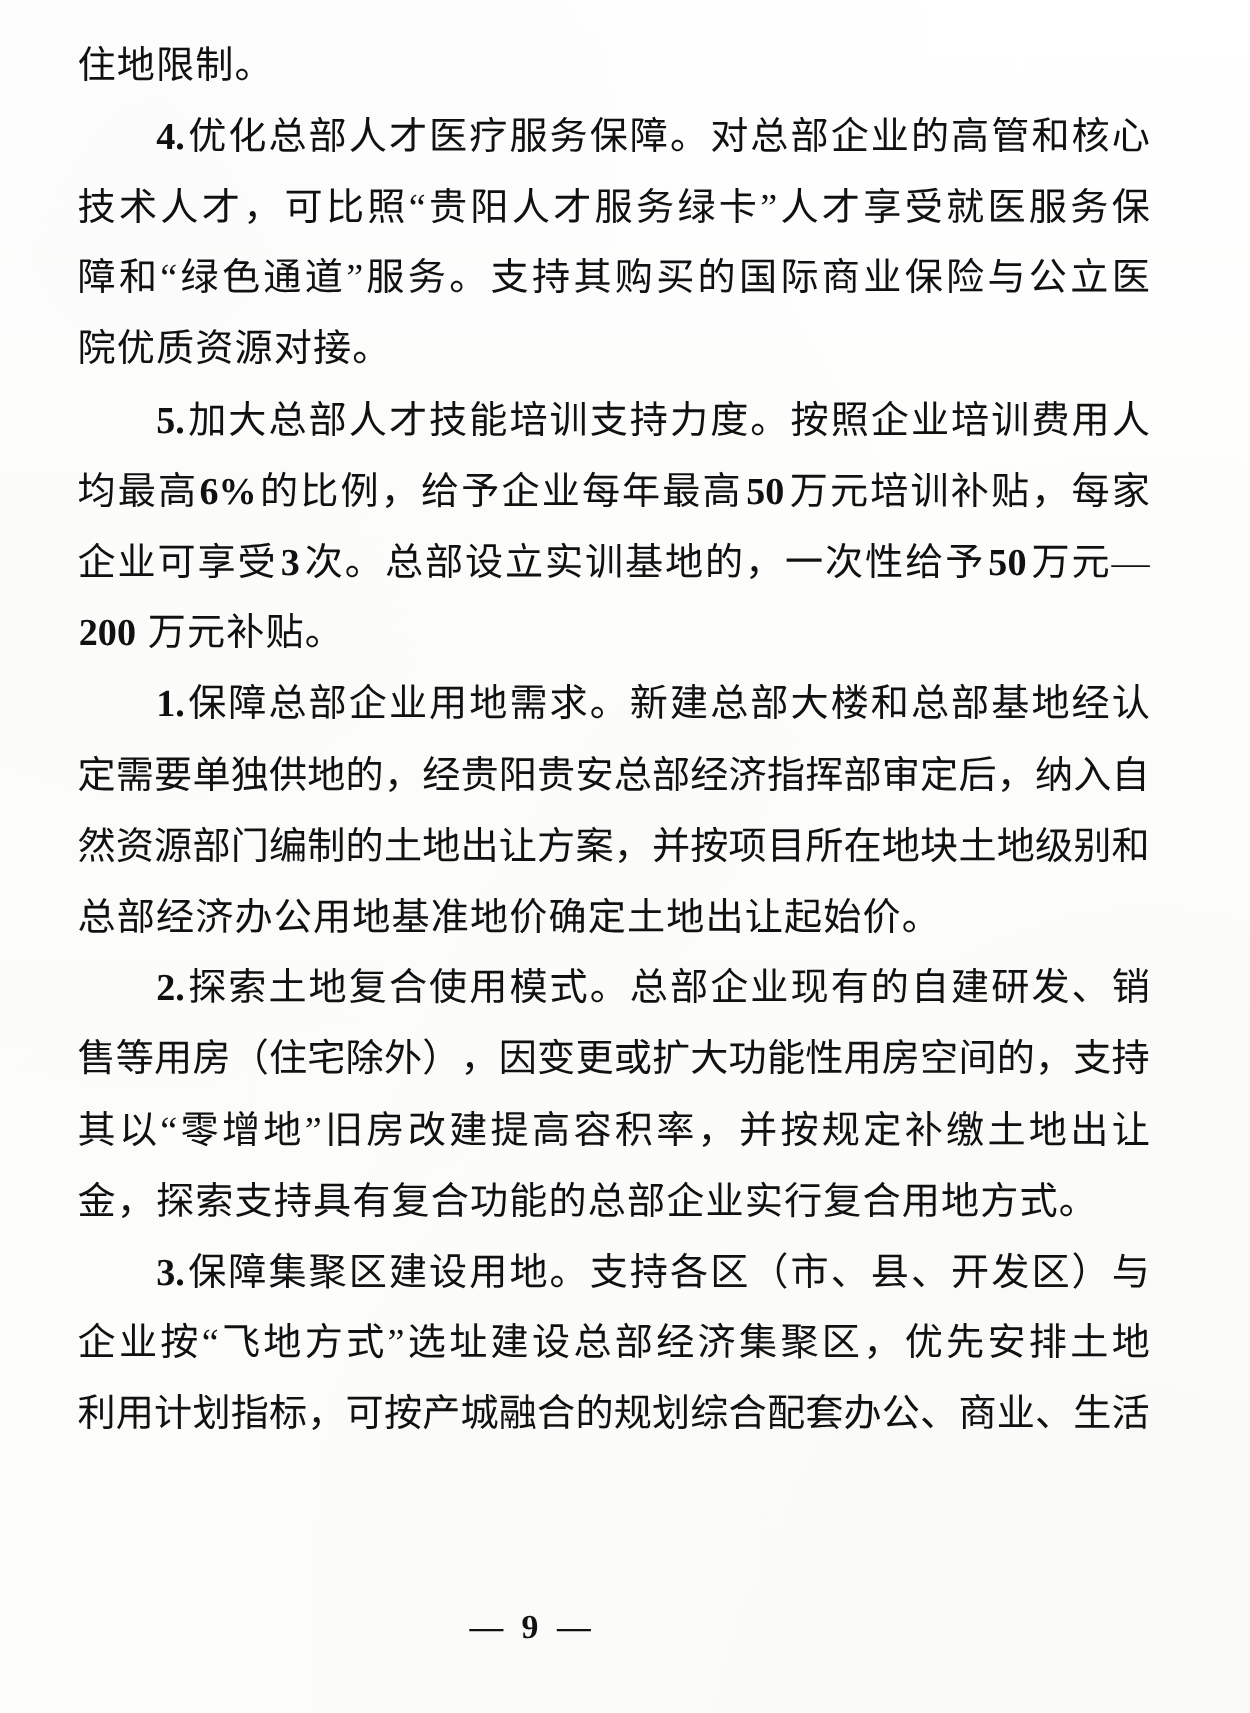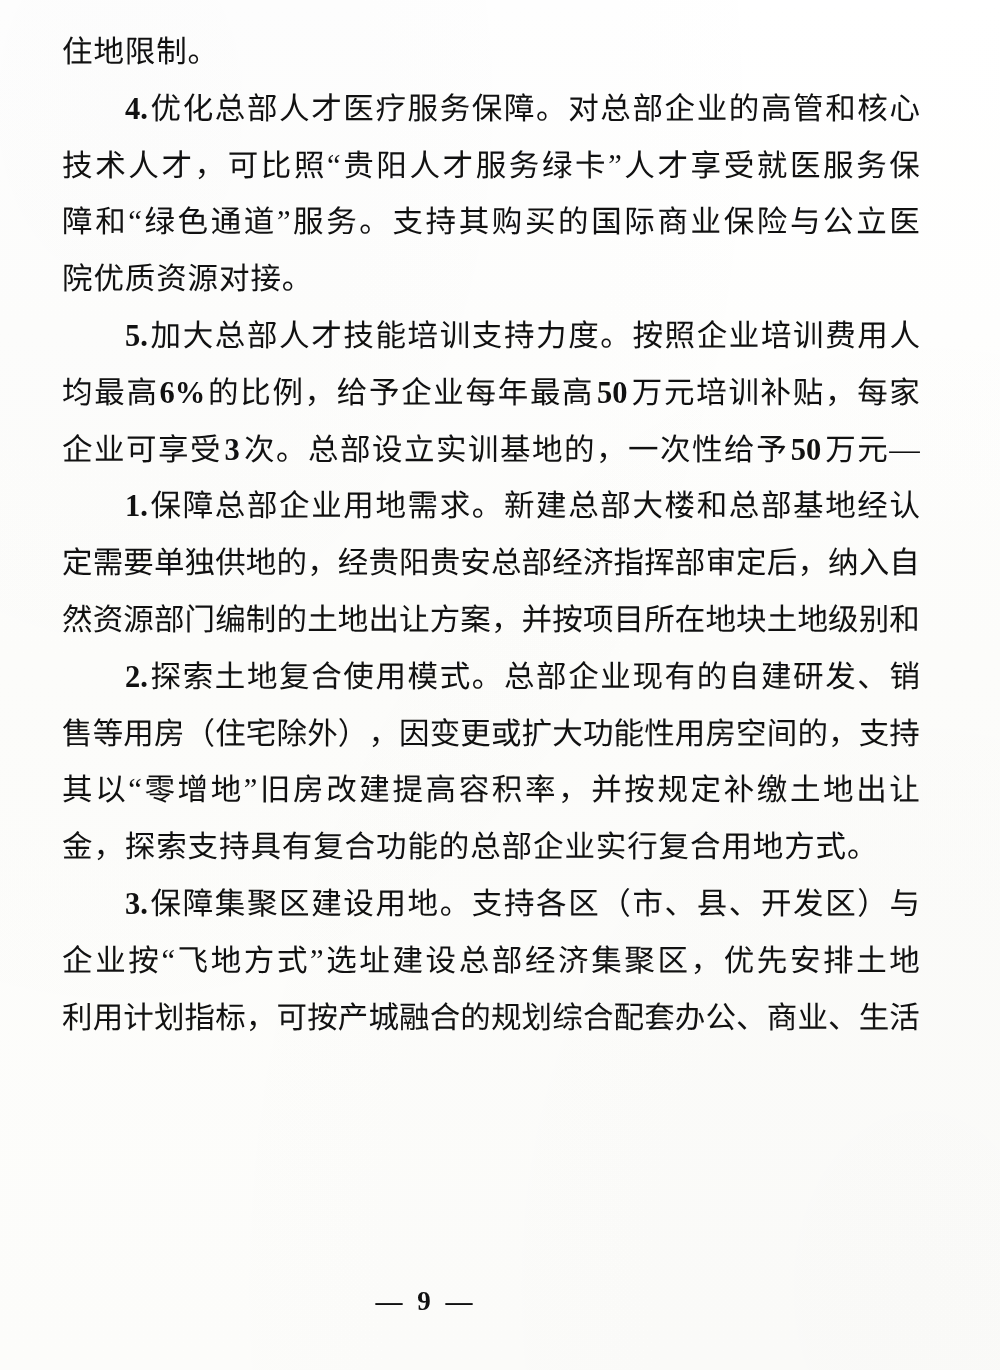--- a/index.html
+++ b/index.html
@@ -297,20 +297,21 @@
           <span>给</span>
           <span>予</span>
           <span> </span>
           <span class="num">50</span>
           <span> </span>
           <span>万</span>
           <span>元</span>
           <span>—</span>
         </span>
       </div>
+    <div class="ln"><span class="num">200</span> 万元补贴。</div>
     <div class="ln ind just">
         <span class="jt">
           <span class="num">1.</span>
           <span>保</span>
           <span>障</span>
           <span>总</span>
           <span>部</span>
           <span>企</span>
           <span>业</span>
           <span>用</span>
@@ -390,20 +391,21 @@
           <span>在</span>
           <span>地</span>
           <span>块</span>
           <span>土</span>
           <span>地</span>
           <span>级</span>
           <span>别</span>
           <span>和</span>
         </span>
       </div>
+    <div class="ln">总部经济办公用地基准地价确定土地出让起始价。</div>
     <div class="ln ind just">
         <span class="jt">
           <span class="num">2.</span>
           <span>探</span>
           <span>索</span>
           <span>土</span>
           <span>地</span>
           <span>复</span>
           <span>合</span>
           <span>使</span>

